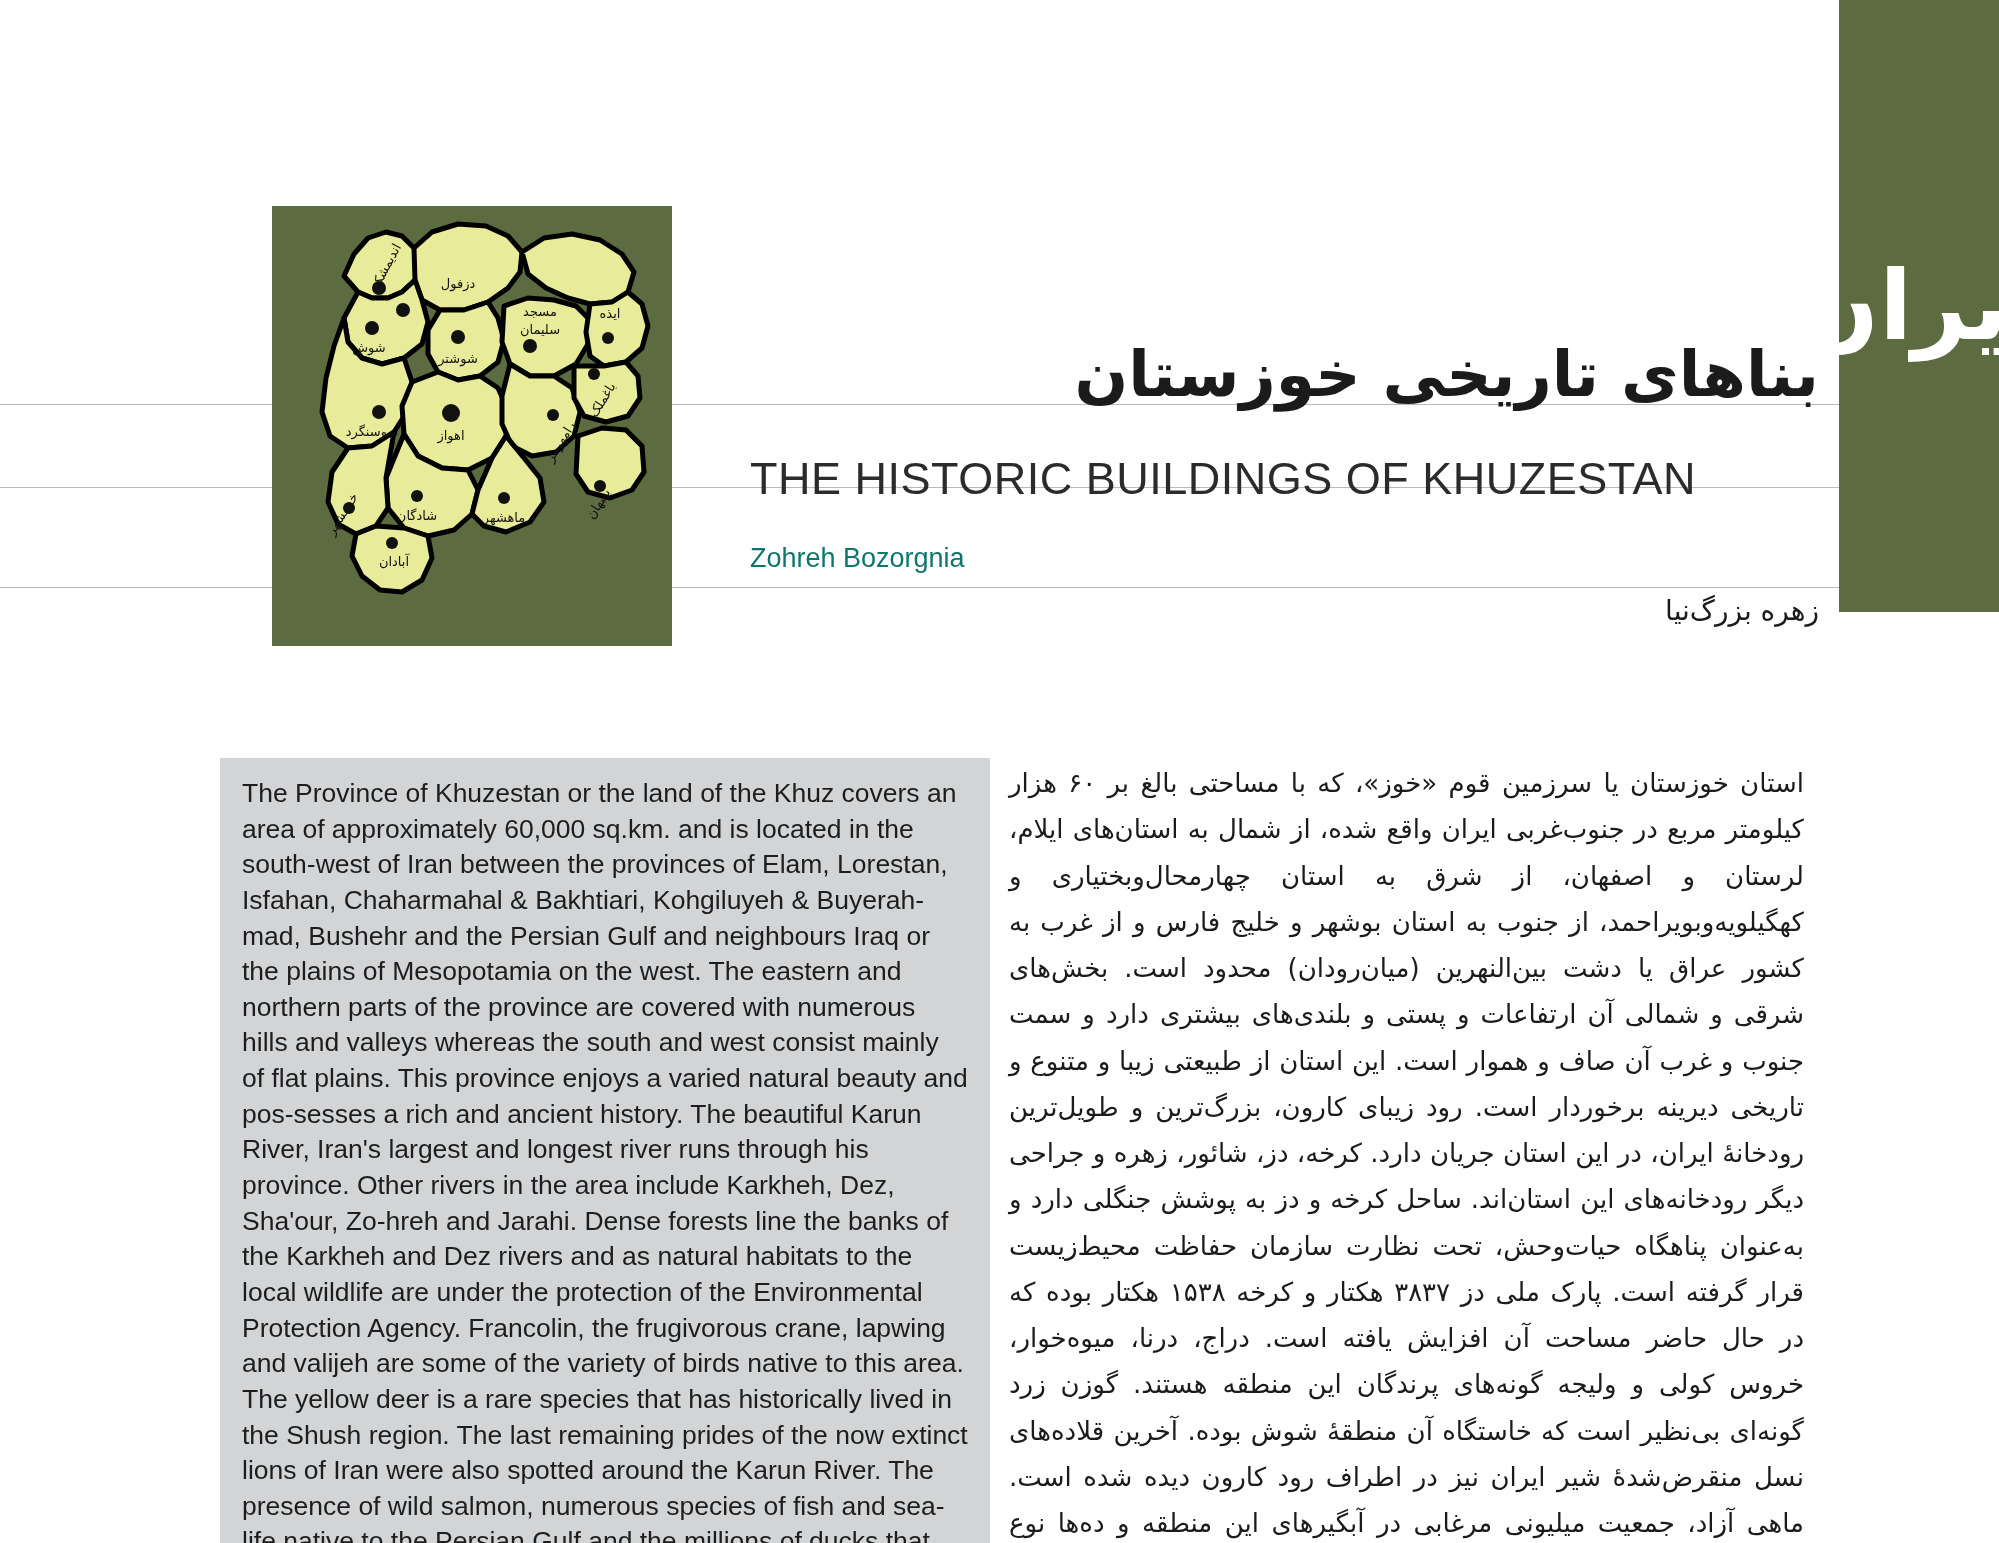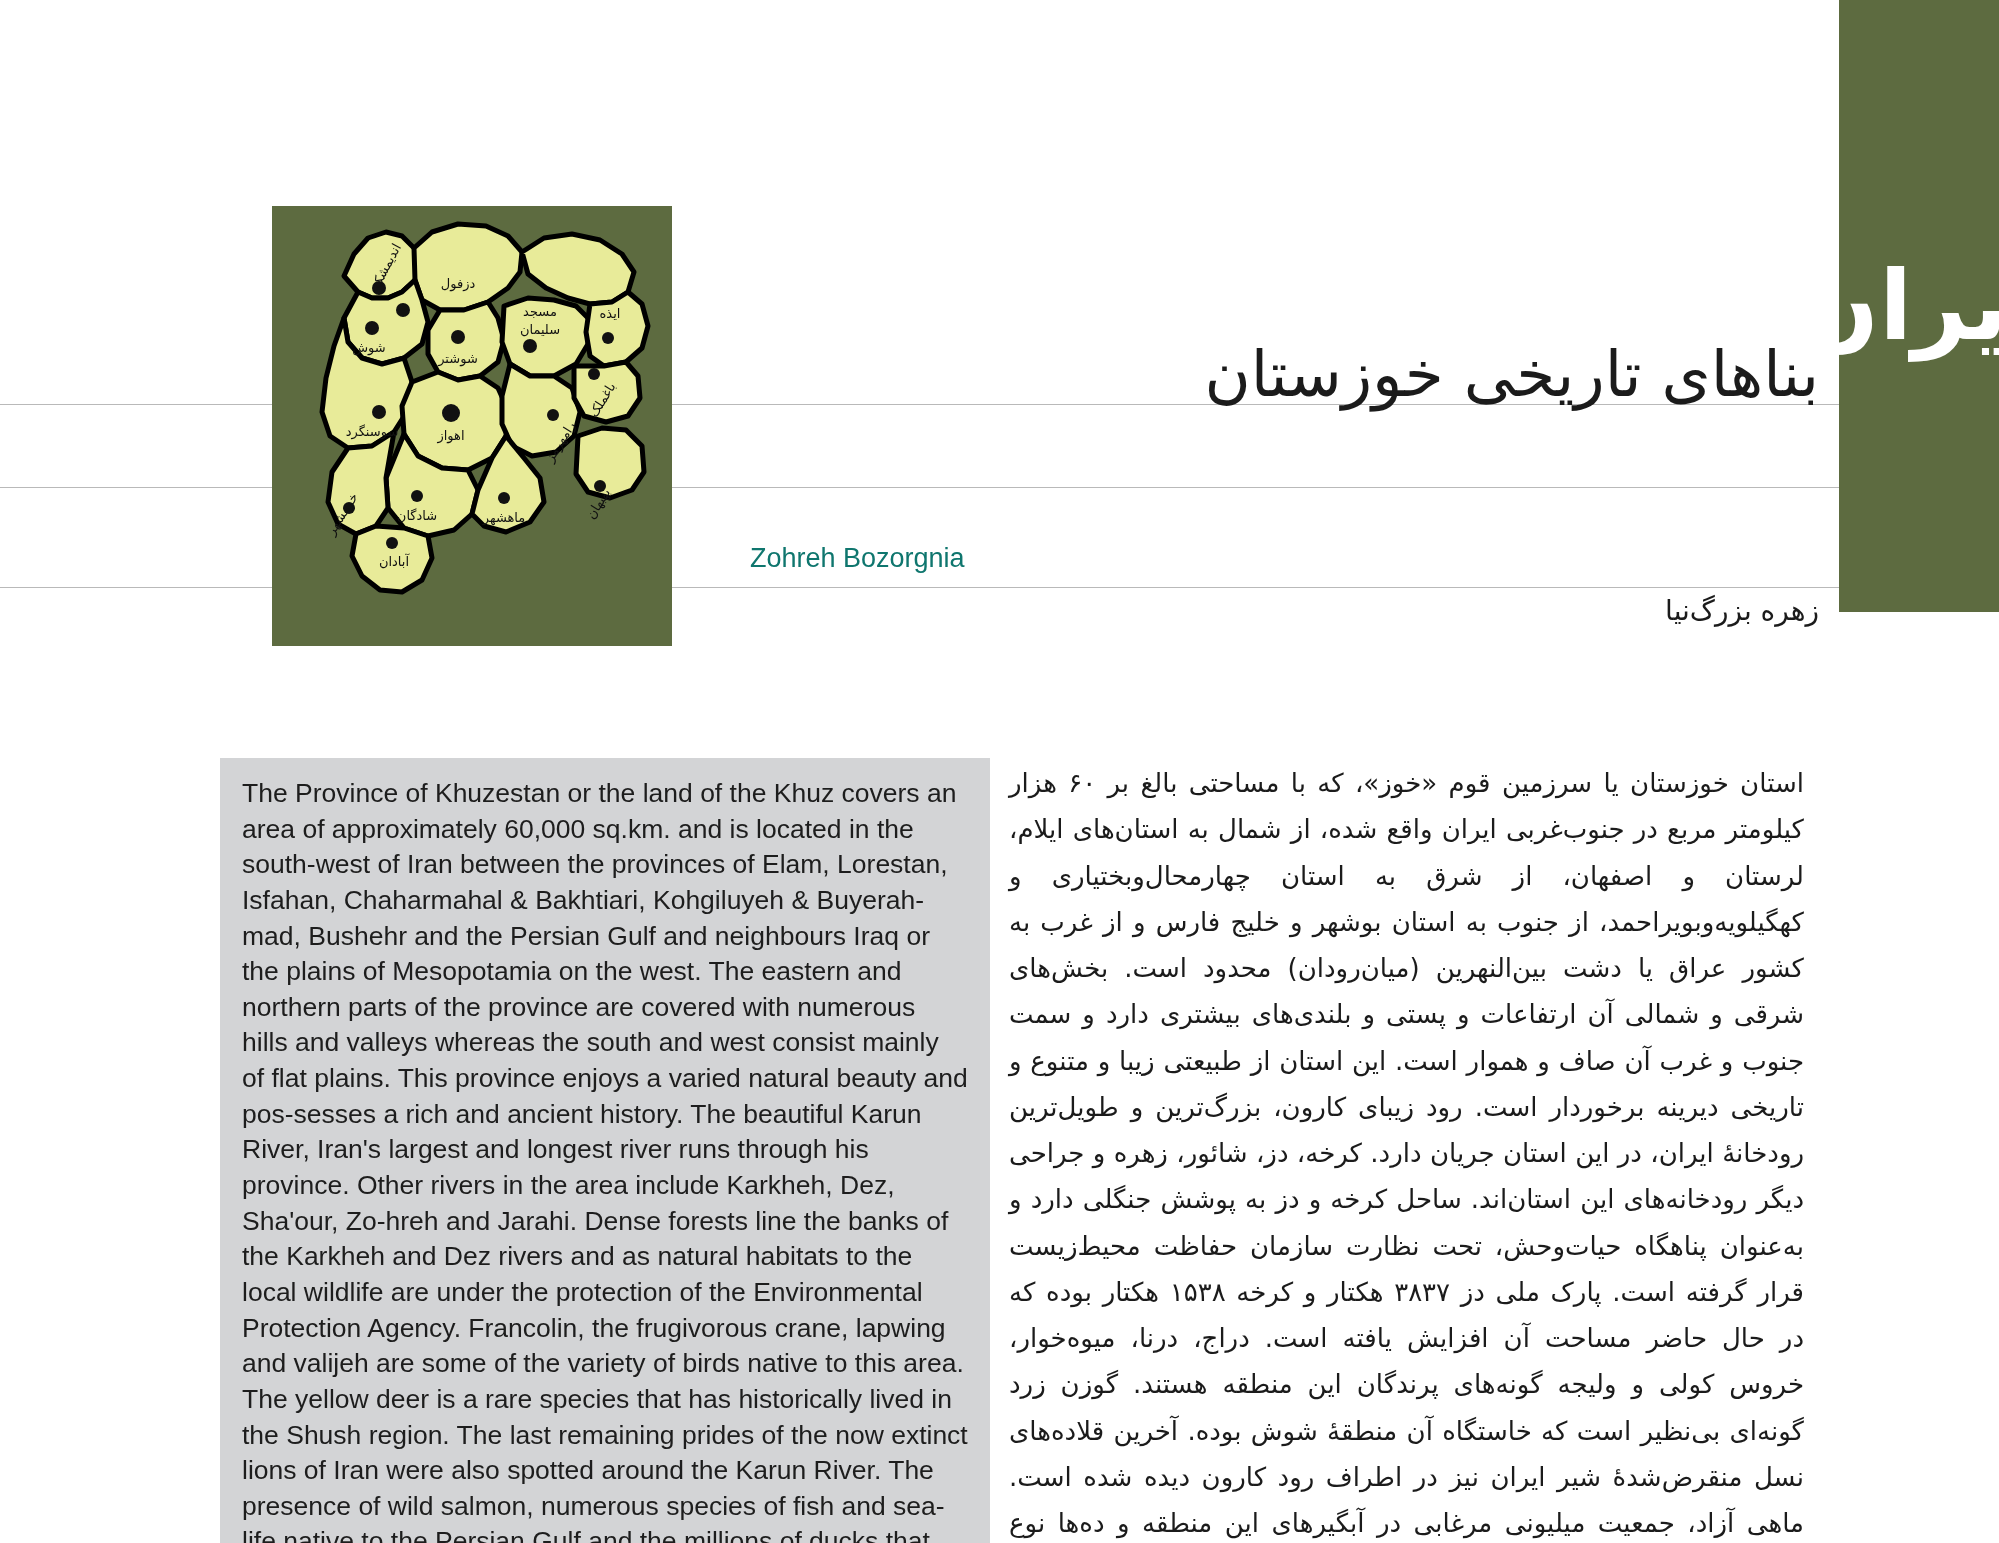--- a/index.html
+++ b/index.html
@@ -76,21 +76,21 @@
     direction: rtl;
   }
 
   
   .title-fa {
     position: absolute;
     right: 180px;
     top: 343px;
     font-family: "DejaVu Sans", sans-serif;
     font-size: 63px;
-    font-weight: 400;
+    font-weight: 700;
     color: #1b1b1b;
     direction: rtl;
     text-align: right;
     white-space: nowrap;
     line-height: 1;
   }
   .title-en {
     position: absolute;
     left: 750px;
     top: 456px;
@@ -261,20 +261,21 @@
         <text class="map-city-label" x="74" y="310" text-anchor="middle" transform="rotate(-58 74 310)">خرمشهر</text>
         <text class="map-city-label" x="145" y="314" text-anchor="middle">شادگان</text>
         <text class="map-city-label" x="232" y="316" text-anchor="middle">ماهشهر</text>
         <text class="map-city-label" x="330" y="300" text-anchor="middle" transform="rotate(-58 330 300)">بهبهان</text>
         <text class="map-city-label" x="122" y="360" text-anchor="middle">آبادان</text>
       </g>
     </svg>
   </div>
 
   <div class="title-fa">بناهای تاریخی خوزستان</div>
+  <div class="title-en">THE HISTORIC BUILDINGS OF KHUZESTAN</div>
   <div class="byline-en">Zohreh Bozorgnia</div>
   <div class="byline-fa">زهره بزرگ‌نیا</div>
 
   <div class="col-en">
     <p>The Province of Khuzestan or the land of the Khuz covers an area of approximately 60,000 sq.km. and is located in the south-west of Iran between the provinces of Elam, Lorestan, Isfahan, Chaharmahal &amp; Bakhtiari, Kohgiluyeh &amp; Buyerah-mad, Bushehr and the Persian Gulf and neighbours Iraq or the plains of Mesopotamia on the west. The eastern and northern parts of the province are covered with numerous hills and valleys whereas the south and west consist mainly of flat plains. This province enjoys a varied natural beauty and pos-sesses a rich and ancient history. The beautiful Karun River, Iran's largest and longest river runs through his province. Other rivers in the area include Karkheh, Dez, Sha'our, Zo-hreh and Jarahi. Dense forests line the banks of the Karkheh and Dez rivers and as natural habitats to the local wildlife are under the protection of the Environmental Protection Agency. Francolin, the frugivorous crane, lapwing and valijeh are some of the variety of birds native to this area. The yellow deer is a rare species that has historically lived in the Shush region. The last remaining prides of the now extinct  lions of Iran were also spotted around the Karun River. The presence of wild salmon, numerous species of fish and sea-life native to the Persian Gulf and the millions of ducks that live in the waters of this province plus the opportunity to experience it</p>
   </div>
 
   <div class="col-fa">
     <p>استان خوزستان یا سرزمین قوم «خوز»، که با مساحتی بالغ بر ۶۰ هزار کیلومتر مربع در جنوب‌غربی ایران واقع شده، از شمال به استان‌های ایلام، لرستان و اصفهان، از شرق به استان چهارمحال‌وبختیاری و کهگیلویه‌وبویراحمد، از جنوب به استان بوشهر و خلیج فارس و از غرب به کشور عراق یا دشت بین‌النهرین (میان‌رودان) محدود است. بخش‌های شرقی و شمالی آن ارتفاعات و پستی و بلندی‌های بیشتری دارد و سمت جنوب و غرب آن صاف و هموار است. این استان از طبیعتی زیبا و متنوع و تاریخی دیرینه برخوردار است. رود زیبای کارون، بزرگ‌ترین و طویل‌ترین رودخانهٔ ایران، در این استان جریان دارد. کرخه، دز، شائور، زهره و جراحی دیگر رودخانه‌های این استان‌اند. ساحل کرخه و دز به پوشش جنگلی دارد و به‌عنوان پناهگاه حیات‌وحش، تحت نظارت سازمان حفاظت محیط‌زیست قرار گرفته است. پارک ملی دز ۳۸۳۷ هکتار و کرخه ۱۵۳۸ هکتار بوده که در حال حاضر مساحت آن افزایش یافته است. دراج، درنا، میوه‌خوار، خروس کولی و ولیجه گونه‌های پرندگان این منطقه هستند. گوزن زرد گونه‌ای بی‌نظیر است که خاستگاه آن منطقهٔ شوش بوده. آخرین قلاده‌های نسل منقرض‌شدهٔ شیر ایران نیز در اطراف رود کارون دیده شده است. ماهی آزاد، جمعیت میلیونی مرغابی در آبگیرهای این منطقه و ده‌ها نوع ماهی و گونه‌های آبزیان خلیج فارس و امکان قایق‌سواری روی آن، این</p>
   </div>

